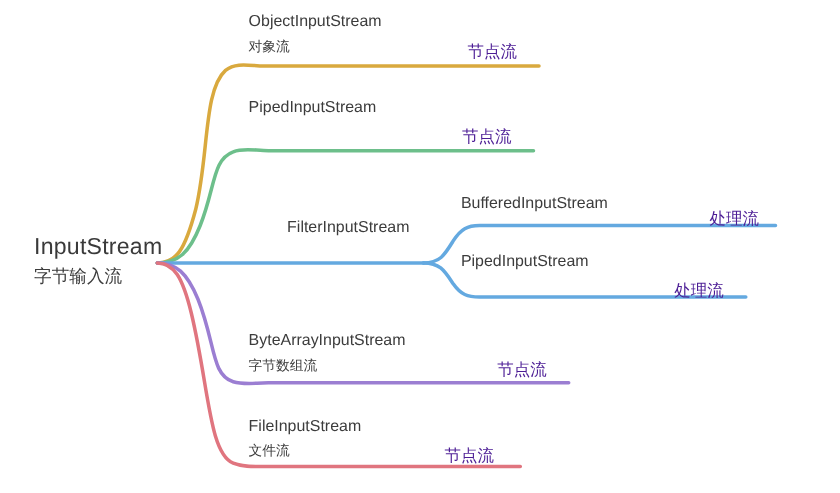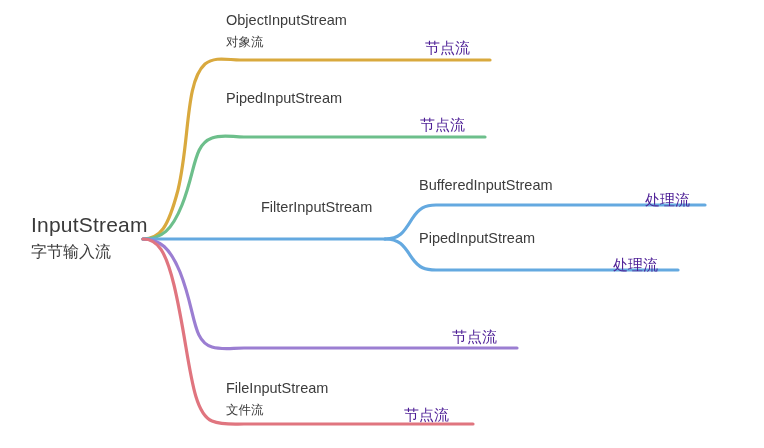--- a/index.html
+++ b/index.html
@@ -62,20 +62,24 @@
   <div class="node branch" style="left:419px;top:178px;">
     <div class="title">BufferedInputStream</div>
   </div>
   <div class="tag" style="left:645px;top:192px;">处理流</div>
 
   <div class="node branch" style="left:419px;top:231px;">
     <div class="title">PipedInputStream</div>
   </div>
   <div class="tag" style="left:613px;top:257px;">处理流</div>
 
+  <div class="node branch" style="left:226px;top:303px;">
+    <div class="title">ByteArrayInputStream</div>
+    <div class="sub">字节数组流</div>
+  </div>
   <div class="tag" style="left:452px;top:329px;">节点流</div>
 
   <div class="node branch" style="left:226px;top:381px;">
     <div class="title">FileInputStream</div>
     <div class="sub">文件流</div>
   </div>
   <div class="tag" style="left:404px;top:407px;">节点流</div>
 
 </div>
 

